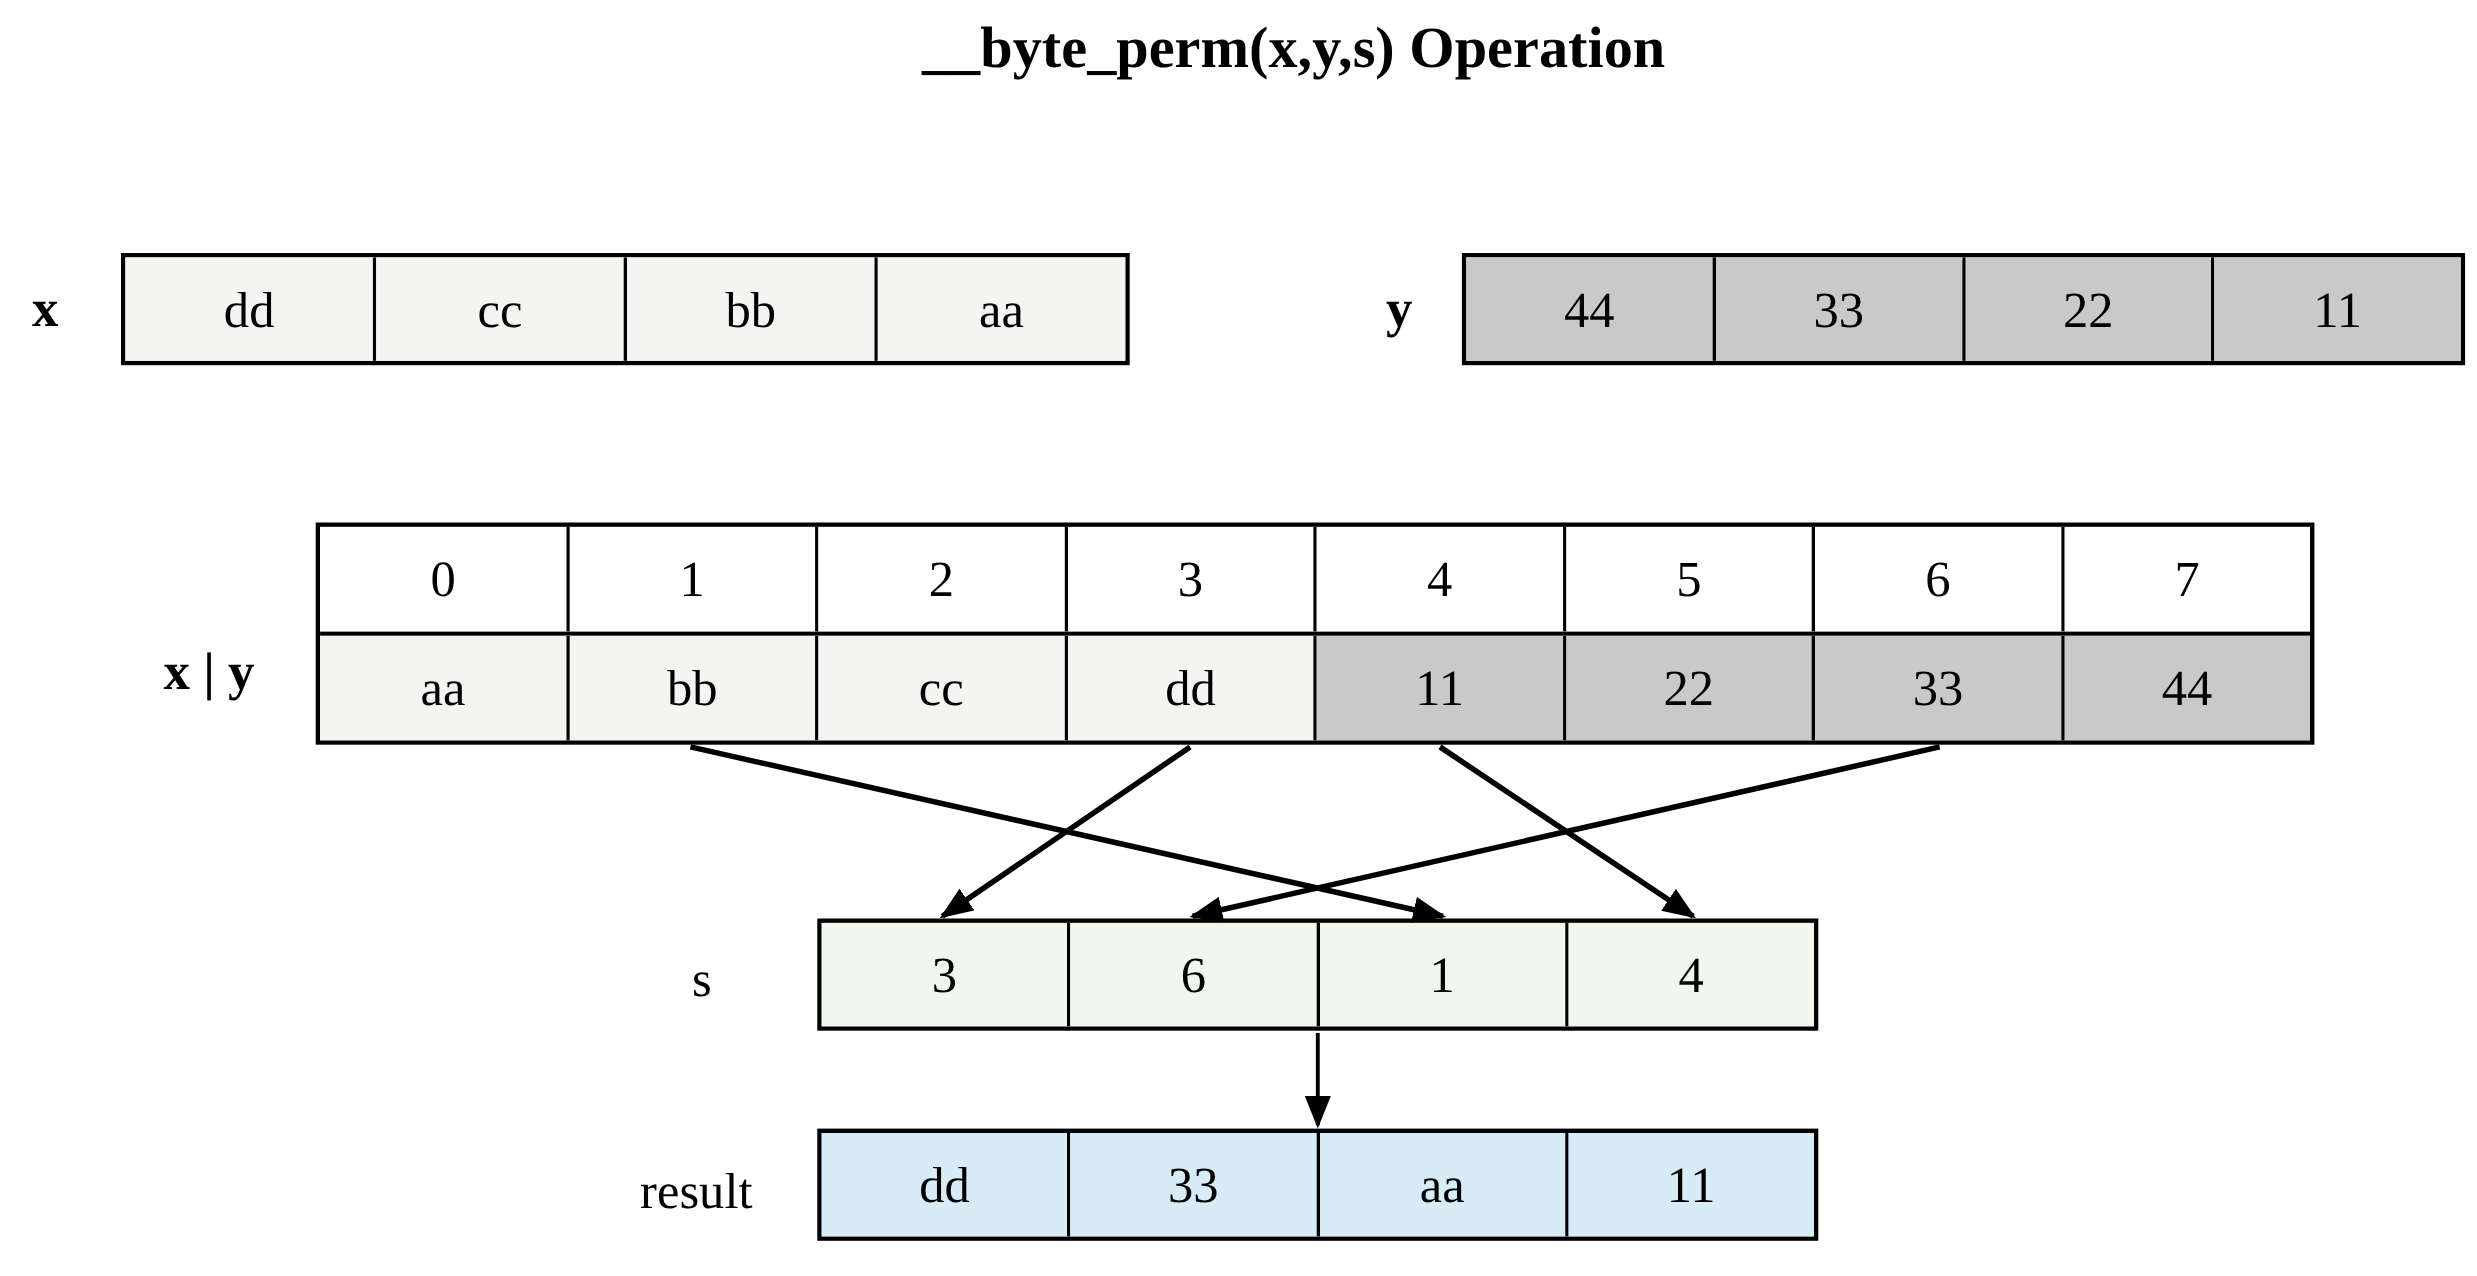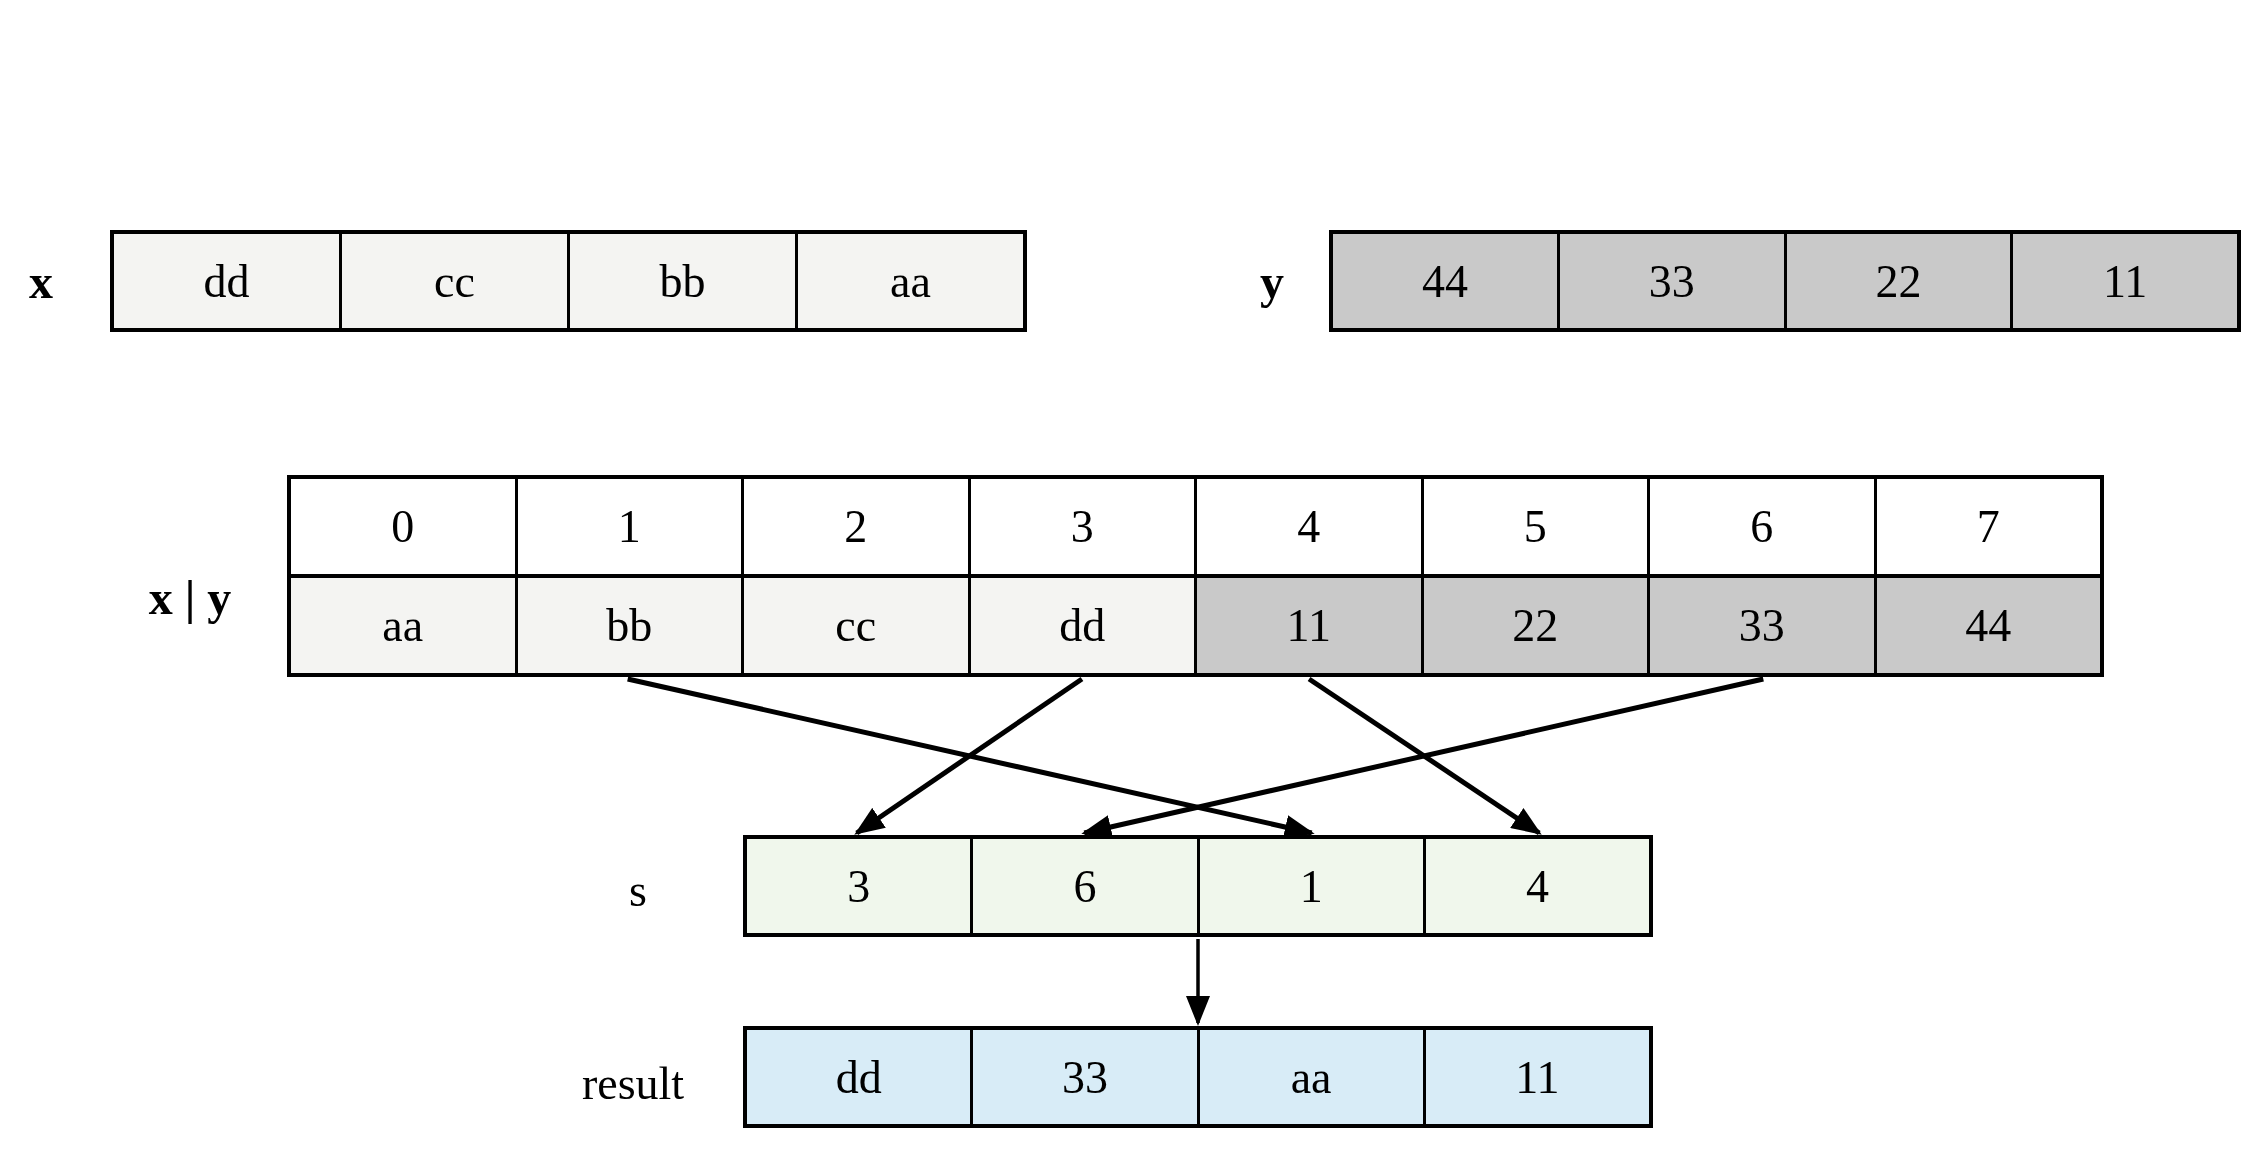--- a/index.html
+++ b/index.html
@@ -88,38 +88,39 @@
     width: 2252px;
     height: 1160px;
     pointer-events: none;
   }
 </style>
 </head>
 <body>
 
 <div class="canvas" style="--bg: #ffffff; --x-fill: #f4f4f2; --y-fill: #c9c9c9; --index-fill: #ffffff; --s-fill: #f0f7ec; --result-fill: #d8ecf7;">
 
+  <div class="title">__byte_perm(x,y,s) Operation</div>
 
   <div class="reg-label" style="left:41px; top:281px;">x</div>
   <div class="btable x-table">
     <div class="cell fill-x">dd</div>
     <div class="cell fill-x">cc</div>
     <div class="cell fill-x">bb</div>
     <div class="cell fill-x">aa</div>
   </div>
 
   <div class="reg-label" style="left:1272px; top:281px;">y</div>
   <div class="btable y-table">
     <div class="cell fill-y">44</div>
     <div class="cell fill-y">33</div>
     <div class="cell fill-y">22</div>
     <div class="cell fill-y">11</div>
   </div>
 
-  <div class="reg-label" style="left:190px; top:597px;">x | y</div>
+  <div class="reg-label" style="left:190px; top:611px;">x | y</div>
   <div class="btable xy-table">
     <div class="xy-row index-row">
       <div class="cell fill-index">0</div>
       <div class="cell fill-index">1</div>
       <div class="cell fill-index">2</div>
       <div class="cell fill-index">3</div>
       <div class="cell fill-index">4</div>
       <div class="cell fill-index">5</div>
       <div class="cell fill-index">6</div>
       <div class="cell fill-index">7</div>

